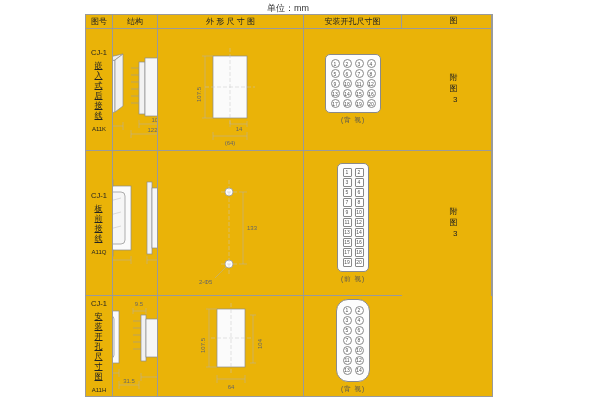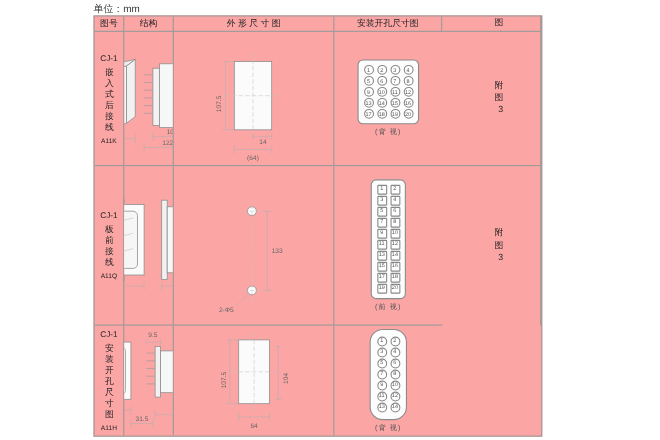--- a/index.html
+++ b/index.html
@@ -1,30 +1,30 @@
 <!DOCTYPE html>
 <html><head>
 <meta charset="utf-8">
 <style>
   html,body{margin:0;padding:0;}
   body{width:600px;height:400px;background:#fff;position:relative;
        font-family:"Liberation Sans","DejaVu Sans",sans-serif;color:#333;}
-  .unit{position:absolute;top:2px;left:85px;width:406px;text-align:left;font-size:9px;color:#333;}
+  .unit{position:absolute;top:2px;left:85px;width:406px;text-align:center;font-size:9px;color:#333;}
   .table{position:absolute;left:85px;top:14px;width:406px;border:1px solid #9a9a9a;
          display:grid;grid-template-columns:27px 45px 146px 98px 90px;
-         grid-template-rows:14px 122px 145px 100px;background:#fca5a5;}
+         grid-template-rows:14px 122px 145px 100px;background:#eab308;}
   .cell{border-right:1px solid #9a9a9a;border-bottom:1px solid #9a9a9a;
         display:flex;align-items:center;justify-content:center;flex-direction:column;
         overflow:hidden;box-sizing:border-box;position:relative;}
   .last-col{border-right:none;}
   .last-row{border-bottom:none;}
   .hdr{font-size:8px;color:#222;white-space:nowrap;}
   .vwrap{width:10px;word-break:break-all;text-align:right;font-size:8px;line-height:1.35;color:#222;margin-left:12px;}
   .model{font-size:7.5px;white-space:nowrap;margin-bottom:4px;color:#222;}
-  .vdesc{width:9px;word-break:break-all;text-align:right;font-size:8px;line-height:1.25;color:#222;}
+  .vdesc{width:9px;word-break:break-all;text-align:left;font-size:8px;line-height:1.25;color:#222;text-decoration:underline;}
   .code{font-size:6px;margin-top:5px;white-space:nowrap;color:#222;}
   .draw svg text{font-size:6px;fill:#666;font-family:"Liberation Sans",sans-serif;}
   .tpanel{border:1px solid #8a8a8a;padding:4px;background:#fdfdfd;}
   .round{border-radius:5px;}
   .stadium{border-radius:12px;padding:6px 5px;}
   .tgrid{display:grid;gap:1px 2px;justify-items:center;}
   .tg4{grid-template-columns:repeat(4,10px);}
   .tg2{grid-template-columns:repeat(2,10px);}
   .term{width:9px;height:9px;border:1px solid #888;border-radius:50%;font-size:5px;
         display:flex;align-items:center;justify-content:center;color:#555;box-sizing:border-box;background:#fff;}

